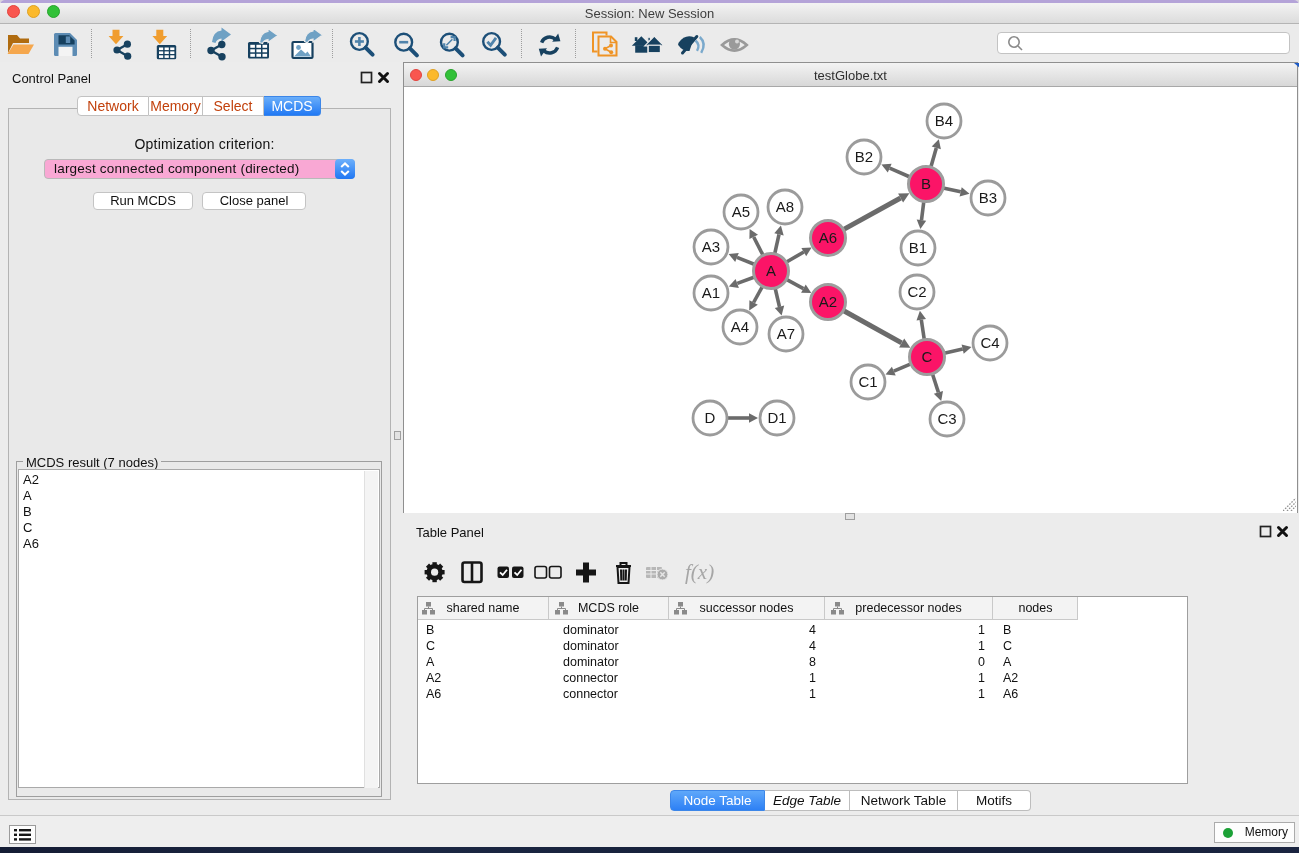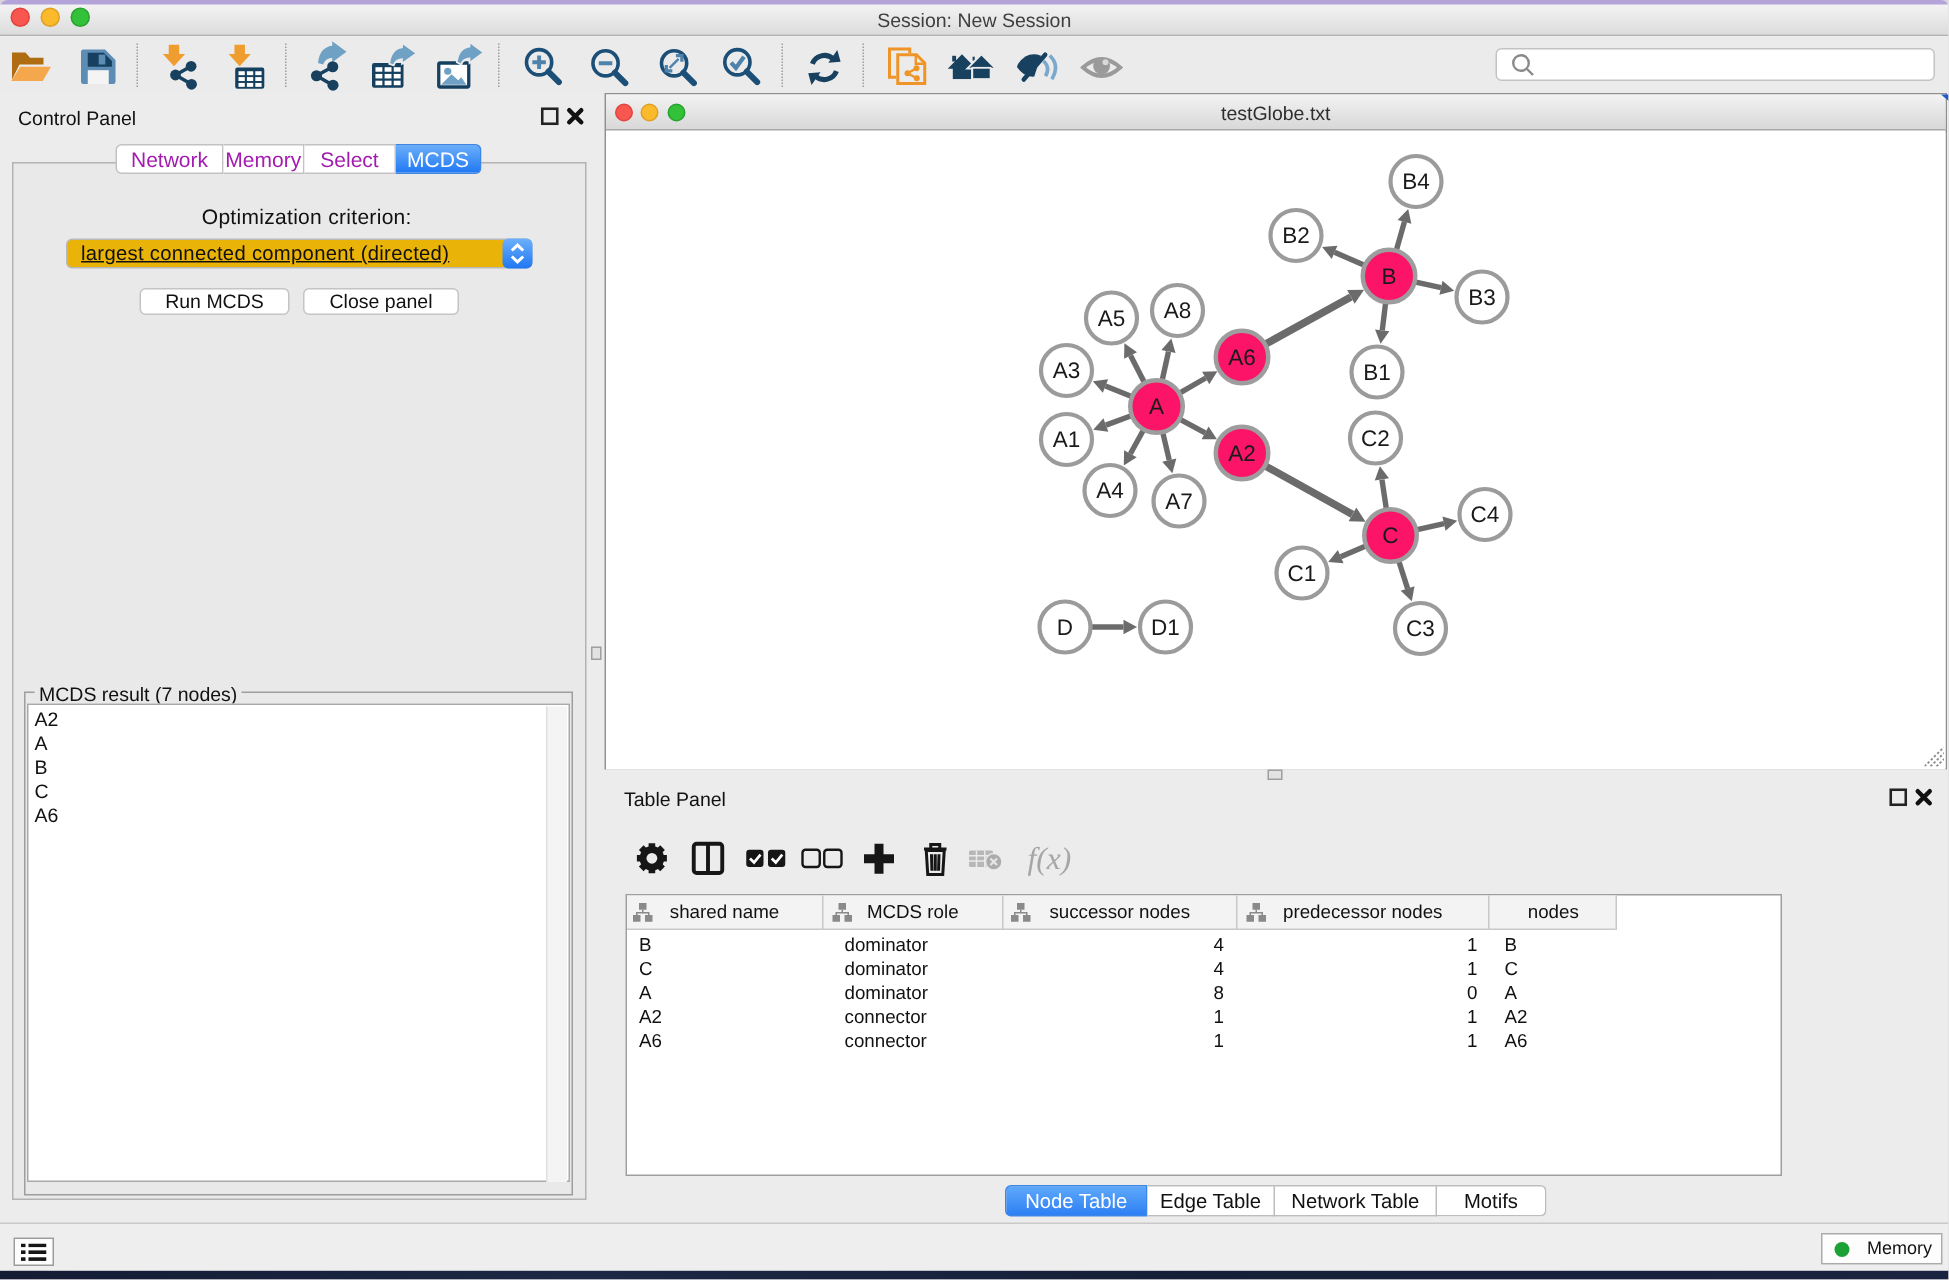--- a/index.html
+++ b/index.html
@@ -13,26 +13,26 @@
 #titlebar .tl { position:absolute; top:3px; width:13px; height:13px; border-radius:50%; }
 #title { position:absolute; top:4px; width:100%; text-align:center; font-size:13px; color:#3e3e3e; }
 
 #toolbar { position:absolute; left:0; top:25px; width:1299px; height:37px; background:#ebebeb; }
 .sep { position:absolute; top:4px; height:29px; width:0; border-left:1px dotted #9d9d9d; }
 #searchbox { position:absolute; left:997px; top:7px; width:293px; height:22px; background:#fff; border:1px solid #c3c3c3; border-radius:4px; }
 
 #cp-title { position:absolute; left:12px; top:71px; font-size:13px; color:#111; }
 #cp-box { position:absolute; left:8px; top:108px; width:383px; height:692px; background:#e9e9e9; border:1px solid #b3b3b3; }
 #cp-tabs { position:absolute; left:77px; top:96px; height:20px; display:flex; z-index:5; }
-#cp-tabs .tab { height:20px; line-height:19px; font-size:14px; text-align:center; background:#fff; border:1px solid #c2c2c2; border-left:none; color:#a21caf; }
+#cp-tabs .tab { height:20px; line-height:19px; font-size:14px; text-align:center; background:#fff; border:1px solid #c2c2c2; border-left:none; color:#c2410c; }
 #cp-tabs .tab:first-child { border-left:1px solid #c2c2c2; border-radius:4px 0 0 4px; }
 #cp-tabs .tab:last-child { border-radius:0 4px 4px 0; }
 #cp-tabs .tab.sel { background:linear-gradient(#6aaefa,#2179f4); color:#fff; border-color:#3c86e8; }
 #opt-label { position:absolute; left:13px; top:136px; width:383px; text-align:center; font-size:14px; letter-spacing:0.2px; color:#111; }
-#combo { position:absolute; left:44px; top:159px; width:311px; height:20px; background:#eab308; border:1px solid #b9b9b9; border-radius:4px; font-size:13.5px; letter-spacing:0.2px; line-height:18px; padding-left:9px; color:#111;text-decoration:underline; }
+#combo { position:absolute; left:44px; top:159px; width:311px; height:20px; background:#f9a8d4; border:1px solid #b9b9b9; border-radius:4px; font-size:13.5px; letter-spacing:0.2px; line-height:18px; padding-left:9px; color:#111; }
 #combo .stepper { position:absolute; right:-1px; top:-1px; width:20px; height:20px; border-radius:4px; background:linear-gradient(#6db0fb,#2077f3); }
 .btn { position:absolute; height:18px; background:#fff; border:1px solid #c4c4c4; border-radius:4px; font-size:13px; text-align:center; line-height:16px; color:#111; }
 #grpbox { position:absolute; left:16px; top:461px; width:366px; height:336px; border:1px solid #9e9e9e; }
 #grpbox-label { position:absolute; left:23px; top:455px; background:#e9e9e9; padding:0 3px; font-size:13px; color:#111; }
 #mcds-list { position:absolute; left:18px; top:469px; width:362px; height:319px; background:#fff; border:1px solid #a9a9a9; font-size:13px; color:#111; }
 #mcds-list .row { height:16px; line-height:16px; padding-left:4px; }
 #mcds-list .pad { height:2px; }
 #mcds-sb { position:absolute; right:1px; top:1px; width:14px; height:317px; background:#f4f4f4; border-left:1px solid #e0e0e0; }
 
 #gwin { position:absolute; left:403px; top:62px; width:895px; height:451px; background:#fff; border:1px solid #8f8f8f; }
@@ -497,21 +497,21 @@
   <div class="trow" style="left:409px;top:73px;width:158px;text-align:right;">1</div>
   <div class="trow" style="left:409px;top:89px;width:158px;text-align:right;">1</div>
   <div class="trow" style="left:585px;top:25px;">B</div>
   <div class="trow" style="left:585px;top:41px;">C</div>
   <div class="trow" style="left:585px;top:57px;">A</div>
   <div class="trow" style="left:585px;top:73px;">A2</div>
   <div class="trow" style="left:585px;top:89px;">A6</div>
 </div>
 <div id="btabs">
   <div class="tab sel" style="width:95px;">Node Table</div>
-  <div class="tab" style="width:85px;">Edge Table</div>
+  <div class="tab" style="width:85px;font-style:italic;">Edge Table</div>
   <div class="tab" style="width:108px;">Network Table</div>
   <div class="tab" style="width:73px;">Motifs</div>
 </div>
 <div id="statusbar">
   <div id="listbtn">
     <svg width="17" height="12" viewBox="0 0 17 12" style="position:absolute;left:4px;top:3px;">
       <g fill="#161616">
         <rect x="0" y="0" width="3" height="2.4"></rect>
             <rect x="0" y="4.6" width="3" height="2.4"></rect>
             <rect x="0" y="9.2" width="3" height="2.4"></rect>

